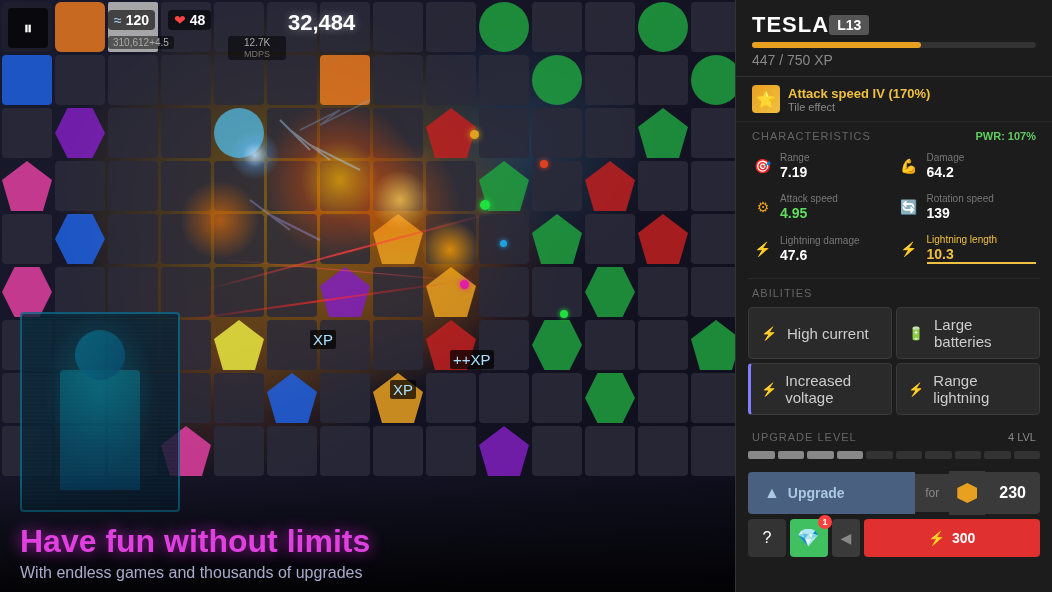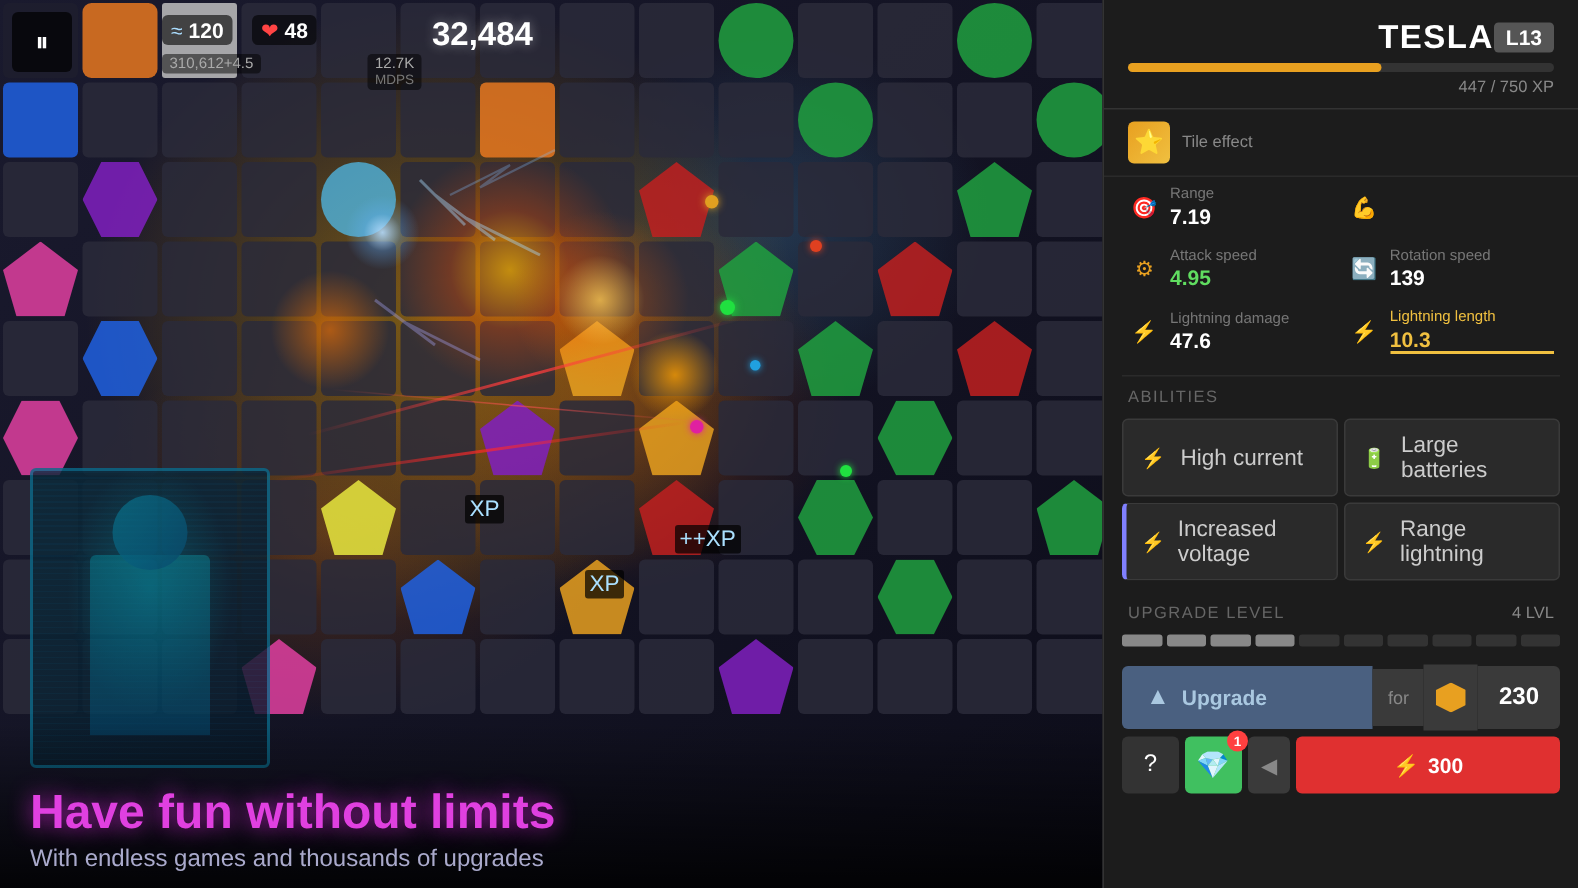--- a/index.html
+++ b/index.html
@@ -96,21 +96,21 @@
       flex-direction: column;
     }
 
     .panel-header {
       padding: 12px 16px 8px;
       border-bottom: 1px solid #333;
     }
 
     .panel-title-row {
       display: flex;
-      justify-content: flex-end;
+      justify-content: flex-start;
       align-items: center;
       margin-bottom: 4px;
     }
 
     .tower-name {
       font-size: 22px;
       font-weight: bold;
       color: white;
       letter-spacing: 1px;
     }
@@ -132,23 +132,23 @@
       margin-bottom: 4px;
     }
 
     .xp-bar-fill {
       height: 100%;
       background: #e8a020;
       border-radius: 3px;
     }
 
     .xp-text {
-      font-size: 11px;
+      font-size: 14px;
       color: #888;
-      text-align: right;
+      text-align: left;
     }
 
     
     .tile-effect-row {
       display: flex;
       align-items: center;
       gap: 8px;
       padding: 8px 16px;
       border-bottom: 1px solid #2a2a2a;
     }
@@ -648,21 +648,21 @@
       <div style="position:absolute;top:2px;left:160px;background:rgba(0,0,0,0.6);border-radius:4px;padding:2px 6px;display:flex;align-items:center;gap:4px;">
         <span style="color:#ff4444;font-size:14px;">❤</span>
         <span style="color:white;font-weight:bold;font-size:14px;">48</span>
       </div>
       <div style="position:absolute;top:2px;left:280px;">
         <span style="color:white;font-weight:bold;font-size:22px;text-shadow:0 0 8px rgba(255,255,255,0.4);">32,484</span>
       </div>
       <div style="position:absolute;top:28px;left:100px;background:rgba(0,0,0,0.5);border-radius:3px;padding:1px 5px;font-size:10px;color:#aaa;">
         <span>310,612+4.5</span>
       </div>
-      <div style="position:absolute;top:28px;left:237px;background:rgba(0,0,0,0.5);border-radius:3px;padding:1px 5px;font-size:10px;color:#aaa;">
+      <div style="position:absolute;top:28px;left:220px;background:rgba(0,0,0,0.5);border-radius:3px;padding:1px 16px;font-size:10px;color:#aaa;">
         <span>12.7K</span>
         <span style="color:#777;font-size:9px;"> MDPS</span>
       </div>
     </div>
 
   </div>
 </div>
 
 <div id="right-panel">
 
@@ -675,37 +675,46 @@
       <div class="xp-bar-fill" style="width: 59.6%;"></div>
     </div>
     <div class="xp-text">447 / 750 XP</div>
   </div>
 
   <div class="tile-effect-row">
     <div class="tile-effect-icon">
       <span style="font-size:16px;">⭐</span>
     </div>
     <div class="tile-effect-text">
+      <div class="tile-effect-name">Attack speed IV (170%)</div>
       <div class="tile-effect-sub">Tile effect</div>
     </div>
   </div>
 
+  <div class="section-header">
+    <span class="section-label">CHARACTERISTICS</span>
+    <span class="pwr-badge">PWR: 107%</span>
+  </div>
 
   <div class="chars-grid">
 
     <div class="char-item">
       <div class="char-icon">🎯</div>
       <div class="char-info">
         <div class="char-label">Range</div>
         <div class="char-value">7.19</div>
       </div>
     </div>
 
     <div class="char-item">
       <div class="char-icon">💪</div>
+      <div class="char-info">
+        <div class="char-label">Damage</div>
+        <div class="char-value">64.2</div>
+      </div>
     </div>
 
     <div class="char-item">
       <div class="char-icon" style="color:#e8a020;">⚙</div>
       <div class="char-info">
         <div class="char-label">Attack speed</div>
         <div class="char-value green-val">4.95</div>
       </div>
     </div>
 

